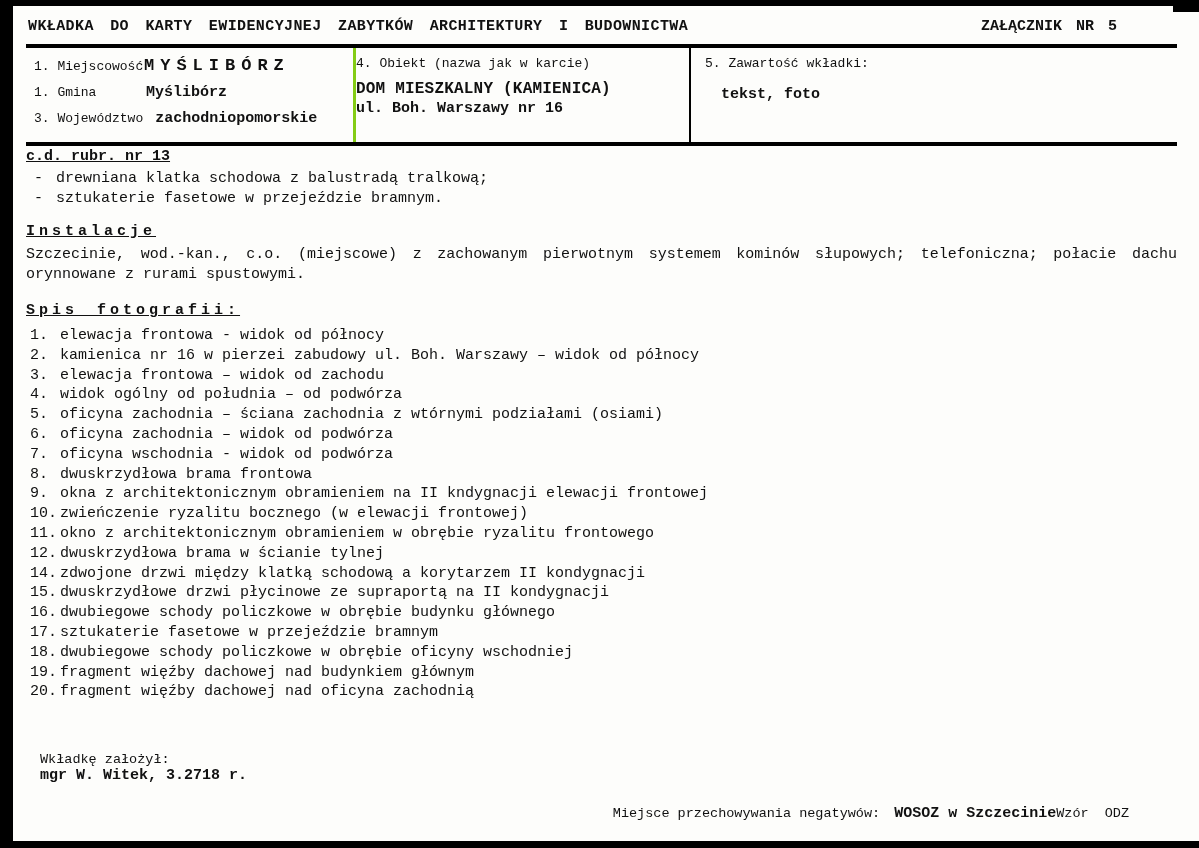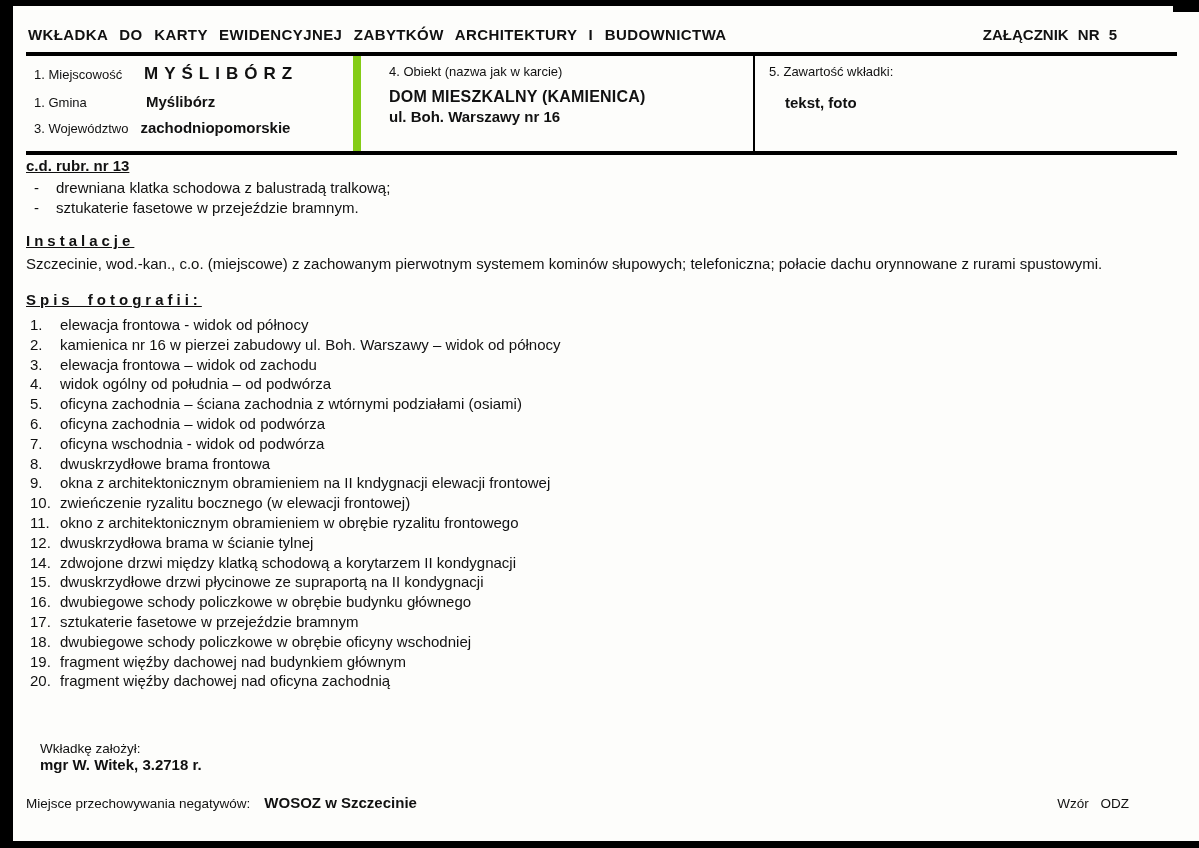--- a/index.html
+++ b/index.html
@@ -17,21 +17,21 @@
     overflow: hidden;
   }
   
   .edge-top    { position: absolute; top: 0; left: 0; right: 0; height: 6px; background: #000; }
   .edge-left   { position: absolute; top: 0; bottom: 0; left: 0; width: 13px; background: #000; }
   .edge-bottom { position: absolute; bottom: 0; left: 0; right: 0; height: 7px; background: #000; }
   .edge-corner { position: absolute; top: 0; right: 0; width: 26px; height: 12px; background: #000; }
 
   .content {
     position: absolute;
-    left: 26px; right: 22px; top: 16px;
+    left: 26px; right: 22px; top: 8px; font-family: Liberation Mono, monospace;
   }
 
   
   .header {
     display: flex;
     justify-content: space-between;
     align-items: baseline;
     padding: 10px 2px 9px 2px;
   }
   .header-title {
@@ -50,21 +50,21 @@
 
   
   .info-table {
     display: flex;
     border-top: 4px solid #000;
     border-bottom: 4px solid #000;
     min-height: 98px;
   }
   .col { padding: 8px 8px 6px 8px; }
   .col1 { width: 327px; }
-  .col2 { width: 400px; border-left: 8px solid #84cc16; padding-left: 28px; }
+  .col2 { width: 336px; border-left: 3px solid #84cc16; padding-left: 0; }
   .col3 { flex: 1; border-left: 2px solid #000; padding-left: 14px; }
 
   .field-row { display: flex; align-items: baseline; margin-bottom: 9px; }
   .field-label { font-size: 13px; white-space: nowrap; }
   .field-value { font-weight: bold; font-size: 15px; margin-left: 12px; white-space: nowrap; }
   .col1 .field-row:nth-child(1) .field-label { width: 100px; }
   .col1 .field-row:nth-child(2) .field-label { width: 100px; }
   .value-spaced { letter-spacing: 6px; font-size: 17px; margin-left: 10px; }
 
   .obj-label { font-size: 13px; }
@@ -97,21 +97,21 @@
     text-align: justify;
     margin-bottom: 2px;
   }
 
   .photo-list .photo-row { display: flex; line-height: 19.8px; padding-left: 4px; }
   .photo-num { width: 30px; flex-shrink: 0; }
   .photo-text { flex: 1; }
 
   
   .footer-row1 { display: flex; align-items: baseline; margin-top: 50px; flex-direction: column; }
-  .footer-row2 { display: flex; align-items: baseline; justify-content: space-between; margin-top: 21px; }
+  .footer-row2 { display: flex; align-items: baseline; justify-content: flex-end; margin-top: 21px; }
   .footer-left-group { display: flex; align-items: baseline; }
   .footer-label { font-size: 13.5px; white-space: nowrap; }
   .footer-value { font-weight: bold; font-size: 15px; margin-left: 14px; white-space: nowrap; }
   .form-code { font-size: 13.5px; word-spacing: 8px; margin-right: 48px; white-space: nowrap; }
 </style>
 </head>
 <body>
 
 <div class="page">
   <div class="edge-top"></div>
@@ -204,21 +204,21 @@
             <span class="photo-text">oficyna zachodnia – widok od podwórza</span>
           </div>
 
           <div class="photo-row">
             <span class="photo-num">7.</span>
             <span class="photo-text">oficyna wschodnia - widok od podwórza</span>
           </div>
 
           <div class="photo-row">
             <span class="photo-num">8.</span>
-            <span class="photo-text">dwuskrzydłowe brama frontowa</span>
+            <span class="photo-text">dwuskrzydłowa brama frontowa</span>
           </div>
 
           <div class="photo-row">
             <span class="photo-num">9.</span>
             <span class="photo-text">okna z architektonicznym obramieniem na II kndygnacji elewacji frontowej</span>
           </div>
 
           <div class="photo-row">
             <span class="photo-num">10.</span>
             <span class="photo-text">zwieńczenie ryzalitu bocznego (w elewacji frontowej)</span>

